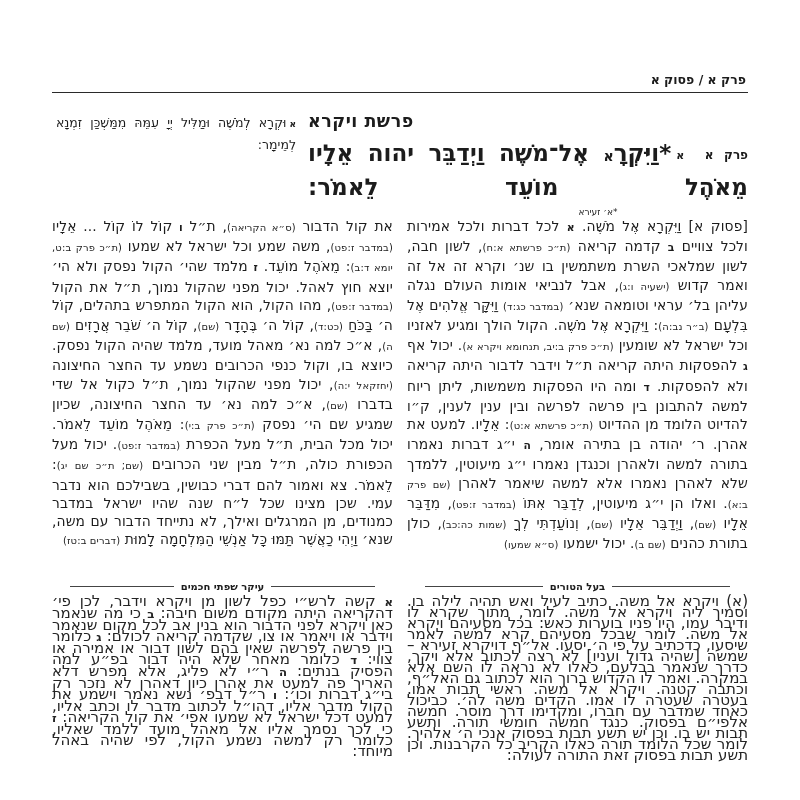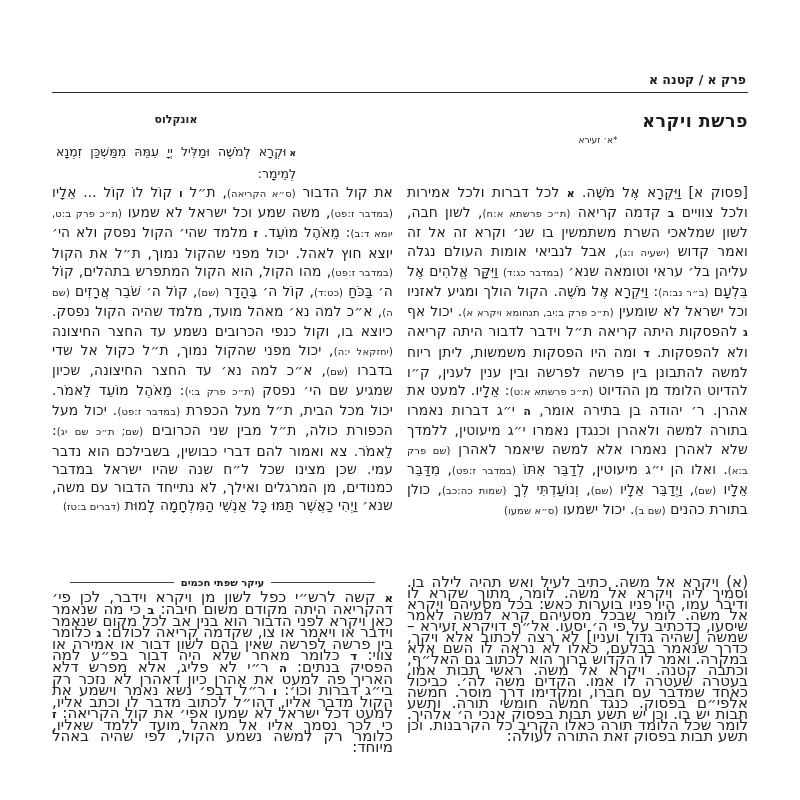--- a/index.html
+++ b/index.html
@@ -7,21 +7,21 @@
        font-family:"DejaVu Sans",sans-serif;}
   .sheet{position:relative;width:696px;margin:0 auto;padding-top:72px;direction:rtl;}
 
   
   .pagehead{display:flex;justify-content:space-between;align-items:flex-end;
             font-weight:bold;font-size:12.5px;padding:0 2px 5px 2px;
             border-bottom:1.4px solid #2a2a2a;}
   
   .toprow{display:flex;gap:12px;margin-top:18px;}
   .versecol{width:440px;}
-  .parsha-title{text-align:right;font-size:17.5px;font-weight:bold;letter-spacing:.5px;}
+  .parsha-title{text-align:left;font-size:17.5px;font-weight:bold;letter-spacing:.5px;}
   .versetext{margin-top:7px;font-size:23px;font-weight:bold;line-height:31px;
              text-align:justify;text-align-last:justify;}
   .chapter-label{font-size:12px;font-weight:bold;vertical-align:2px;padding-left:6px;}
   .verse-num{font-size:11px;font-weight:bold;vertical-align:2px;padding-left:5px;}
   .small-aleph{font-size:14px;}
   .verse-note{margin-top:4px;font-size:9px;text-align:center;position:relative;right:-70px;}
   .onkeloscol{width:240px;padding-top:2px;}
   .onkelos-title{text-align:center;font-size:11px;font-weight:bold;margin-bottom:16px;}
   .onkelos-text{font-size:12.5px;line-height:19.5px;text-align:justify;text-align-last:justify;}
   .onk-num{font-size:9px;font-weight:bold;padding-left:3px;}
@@ -37,53 +37,61 @@
   
   .rashirow{display:flex;gap:14px;height:358px;overflow:hidden;}
   .rashicol{flex:1;font-size:13.8px;line-height:18.2px;text-align:justify;
             letter-spacing:.15px;}
   .seg-b{font-weight:normal;}
   .seg-c{font-size:.72em;}
   .seg-s{font-size:.78em;font-weight:bold;}
 
   
   .bottomrow{display:flex;gap:14px;margin-top:6px;}
-  .bottomcol{flex:1;margin-top:30px;}
+  .bottomcol{flex:1;}
   .bottomtext{font-size:15px;line-height:11px;text-align:justify;color:#242424;}
 </style>
 </head>
 <body>
 
 <div class="sheet">
 
   <div class="pagehead">
-    <div>פרק א / קטנה א</div>
+    <div>פרק א / פסוק א</div>
   </div>
 
   <div class="toprow">
     <div class="versecol">
       <div class="parsha-title">פרשת ויקרא</div>
+      <div class="versetext">
+        <span class="chapter-label">פרק א</span>
+        <span class="verse-num">א</span><span>*</span><span>וַיִּקְרָ</span><span class="small-aleph">א</span><span> אֶל־מֹשֶׁה וַיְדַבֵּר יהוה אֵלָיו מֵאֹהֶל מוֹעֵד לֵאמֹר:</span>
+      </div>
       <div class="verse-note">*א׳ זעירא</div>
     </div>
     <div class="onkeloscol">
-      <div class="onkelos-title">אונקלוס</div>
       <div class="onkelos-text">
         <span class="onk-num">א</span><span>וּקְרָא לְמֹשֶׁה וּמַלִּיל יְיָ עִמֵּהּ מִמַּשְׁכַּן זִמְנָא לְמֵימָר:</span>
       </div>
     </div>
   </div>
 
 
   <div class="rashirow">
     <div class="rashicol"><span class="seg-b">[פסוק א] </span><span class="seg-b">וַיִּקְרָא אֶל מֹשֶׁה.</span><span> </span><span class="seg-s">א</span><span> לכל דברות ולכל אמירות ולכל צוויים </span><span class="seg-s">ב</span><span> קדמה קריאה </span><span class="seg-c">(ת״כ פרשתא א:ח)</span><span>, לשון חבה, לשון שמלאכי השרת משתמשין בו שנ׳ וקרא זה אל זה ואמר קדוש </span><span class="seg-c">(ישעיה ו:ג)</span><span>, אבל לנביאי אומות העולם נגלה עליהן בל׳ עראי וטומאה שנא׳ </span><span class="seg-c">(במדבר כג:ד)</span><span> וַיִּקָּר אֱלֹהִים אֶל בִּלְעָם </span><span class="seg-c">(ב״ר נב:ה)</span><span>: </span><span class="seg-b">וַיִּקְרָא אֶל מֹשֶׁה.</span><span> הקול הולך ומגיע לאזניו וכל ישראל לא שומעין </span><span class="seg-c">(ת״כ פרק ב:יב, תנחומא ויקרא א)</span><span>. יכול אף </span><span class="seg-s">ג</span><span> להפסקות היתה קריאה ת״ל וידבר לדבור היתה קריאה ולא להפסקות. </span><span class="seg-s">ד</span><span> ומה היו הפסקות משמשות, ליתן ריוח למשה להתבונן בין פרשה לפרשה ובין ענין לענין, ק״ו להדיוט הלומד מן ההדיוט </span><span class="seg-c">(ת״כ פרשתא א:ט)</span><span>: </span><span class="seg-b">אֵלָיו.</span><span> למעט את אהרן. ר׳ יהודה בן בתירה אומר, </span><span class="seg-s">ה</span><span> י״ג דברות נאמרו בתורה למשה ולאהרן וכנגדן נאמרו י״ג מיעוטין, ללמדך שלא לאהרן נאמרו אלא למשה שיאמר לאהרן </span><span class="seg-c">(שם פרק ב:א)</span><span>. ואלו הן י״ג מיעוטין, לְדַבֵּר אִתּוֹ </span><span class="seg-c">(במדבר ז:פט)</span><span>, מִדַּבֵּר אֵלָיו </span><span class="seg-c">(שם)</span><span>, וַיְדַבֵּר אֵלָיו </span><span class="seg-c">(שם)</span><span>, וְנוֹעַדְתִּי לְךָ </span><span class="seg-c">(שמות כה:כב)</span><span>, כולן בתורת כהנים </span><span class="seg-c">(שם ב)</span><span>. יכול ישמעו </span><span class="seg-c">(ס״א שמעו)</span></div>
     <div class="rashicol"><span>את קול הדבור </span><span class="seg-c">(ס״א הקריאה)</span><span>, ת״ל </span><span class="seg-s">ו</span><span> קוֹל לוֹ קוֹל ... אֵלָיו </span><span class="seg-c">(במדבר ז:פט)</span><span>, משה שמע וכל ישראל לא שמעו </span><span class="seg-c">(ת״כ פרק ב:ט, יומא ד:ב)</span><span>: </span><span class="seg-b">מֵאֹהֶל מוֹעֵד.</span><span> </span><span class="seg-s">ז</span><span> מלמד שהי׳ הקול נפסק ולא הי׳ יוצא חוץ לאהל. יכול מפני שהקול נמוך, ת״ל את הקול </span><span class="seg-c">(במדבר ז:פט)</span><span>, מהו הקול, הוא הקול המתפרש בתהלים, קוֹל ה׳ בַּכֹּחַ </span><span class="seg-c">(כט:ד)</span><span>, קוֹל ה׳ בֶּהָדָר </span><span class="seg-c">(שם)</span><span>, קוֹל ה׳ שֹׁבֵר אֲרָזִים </span><span class="seg-c">(שם ה)</span><span>, א״כ למה נא׳ מאהל מועד, מלמד שהיה הקול נפסק. כיוצא בו, וקול כנפי הכרובים נשמע עד החצר החיצונה </span><span class="seg-c">(יחזקאל י:ה)</span><span>, יכול מפני שהקול נמוך, ת״ל כקול אל שדי בדברו </span><span class="seg-c">(שם)</span><span>, א״כ למה נא׳ עד החצר החיצונה, שכיון שמגיע שם הי׳ נפסק </span><span class="seg-c">(ת״כ פרק ב:י)</span><span>: </span><span class="seg-b">מֵאֹהֶל מוֹעֵד לֵאמֹר.</span><span> יכול מכל הבית, ת״ל מעל הכפרת </span><span class="seg-c">(במדבר ז:פט)</span><span>. יכול מעל הכפורת כולה, ת״ל מבין שני הכרובים </span><span class="seg-c">(שם; ת״כ שם יג)</span><span>: </span><span class="seg-b">לֵאמֹר.</span><span> צא ואמור להם דברי כבושין, בשבילכם הוא נדבר עמי. שכן מצינו שכל ל״ח שנה שהיו ישראל במדבר כמנודים, מן המרגלים ואילך, לא נתייחד הדבור עם משה, שנא׳ וַיְהִי כַאֲשֶׁר תַּמּוּ כָּל אַנְשֵׁי הַמִּלְחָמָה לָמוּת </span><span class="seg-c">(דברים ב:טז)</span></div>
   </div>
 
   <div class="bottomrow">
     <div class="bottomcol">
+      <div class="subdivider">
+        <span class="ln"></span>
+        <span class="lbl">בעל הטורים</span>
+        <span class="ln"></span>
+      </div>
       <div class="bottomtext"><span class="seg-b">(א) </span><span class="seg-b">ויקרא אל משה.</span><span> כתיב לעיל ואש תהיה לילה בו. וסמיך ליה ויקרא אל משה. לומר, מתוך שקרא לו ודיבר עמו, היו פניו בוערות כאש: </span><span class="seg-b">בכל מסעיהם ויקרא אל משה.</span><span> לומר שבכל מסעיהם קרא למשה לאמר שיסעו, כדכתיב על פי ה׳ יסעו. אל״ף דויקרא זעירא – שמשה [שהיה גדול ועניו] לא רצה לכתוב אלא ויקר, כדרך שנאמר בבלעם, כאלו לא נראה לו השם אלא במקרה. ואמר לו הקדוש ברוך הוא לכתוב גם האל״ף, וכתבה קטנה. </span><span class="seg-b">ויקרא אל משה.</span><span> ראשי תבות אמו. בעטרה שעטרה לו אמו. הקדים משה לה׳. כביכול כאחד שמדבר עם חברו, ומקדימו דרך מוסר. חמשה אלפי״ם בפסוק. כנגד חמשה חומשי תורה. ותשע תבות יש בו. וכן יש תשע תבות בפסוק אנכי ה׳ אלהיך. לומר שכל הלומד תורה כאלו הקריב כל הקרבנות. וכן תשע תבות בפסוק זאת התורה לעולה:</span></div>
     </div>
     <div class="bottomcol">
       <div class="subdivider">
         <span class="ln"></span>
         <span class="lbl">עיקר שפתי חכמים</span>
         <span class="ln"></span>
       </div>
       <div class="bottomtext"><span class="seg-s">א</span><span> קשה לרש״י כפל לשון מן ויקרא וידבר, לכן פי׳ דהקריאה היתה מקודם משום חיבה: </span><span class="seg-s">ב</span><span> כי מה שנאמר כאן ויקרא לפני הדבור הוא בנין אב לכל מקום שנאמר וידבר או ויאמר או צו, שקדמה קריאה לכולם: </span><span class="seg-s">ג</span><span> כלומר בין פרשה לפרשה שאין בהם לשון דבור או אמירה או צווי: </span><span class="seg-s">ד</span><span> כלומר מאחר שלא היה דבור בפ״ע למה הפסיק בנתים: </span><span class="seg-s">ה</span><span> ר״י לא פליג, אלא מפרש דלא האריך פה למעט את אהרן כיון דאהרן לא נזכר רק בי״ג דברות וכו׳: </span><span class="seg-s">ו</span><span> ר״ל דבפ׳ נשא נאמר וישמע את הקול מדבר אליו, דהו״ל לכתוב מדבר לו וכתב אליו, למעט דכל ישראל לא שמעו אפי׳ את קול הקריאה: </span><span class="seg-s">ז</span><span> כי לכך נסמך אליו אל מאהל מועד ללמד שאליו, כלומר רק למשה נשמע הקול, לפי שהיה באהל מיוחד:</span></div>
     </div>

